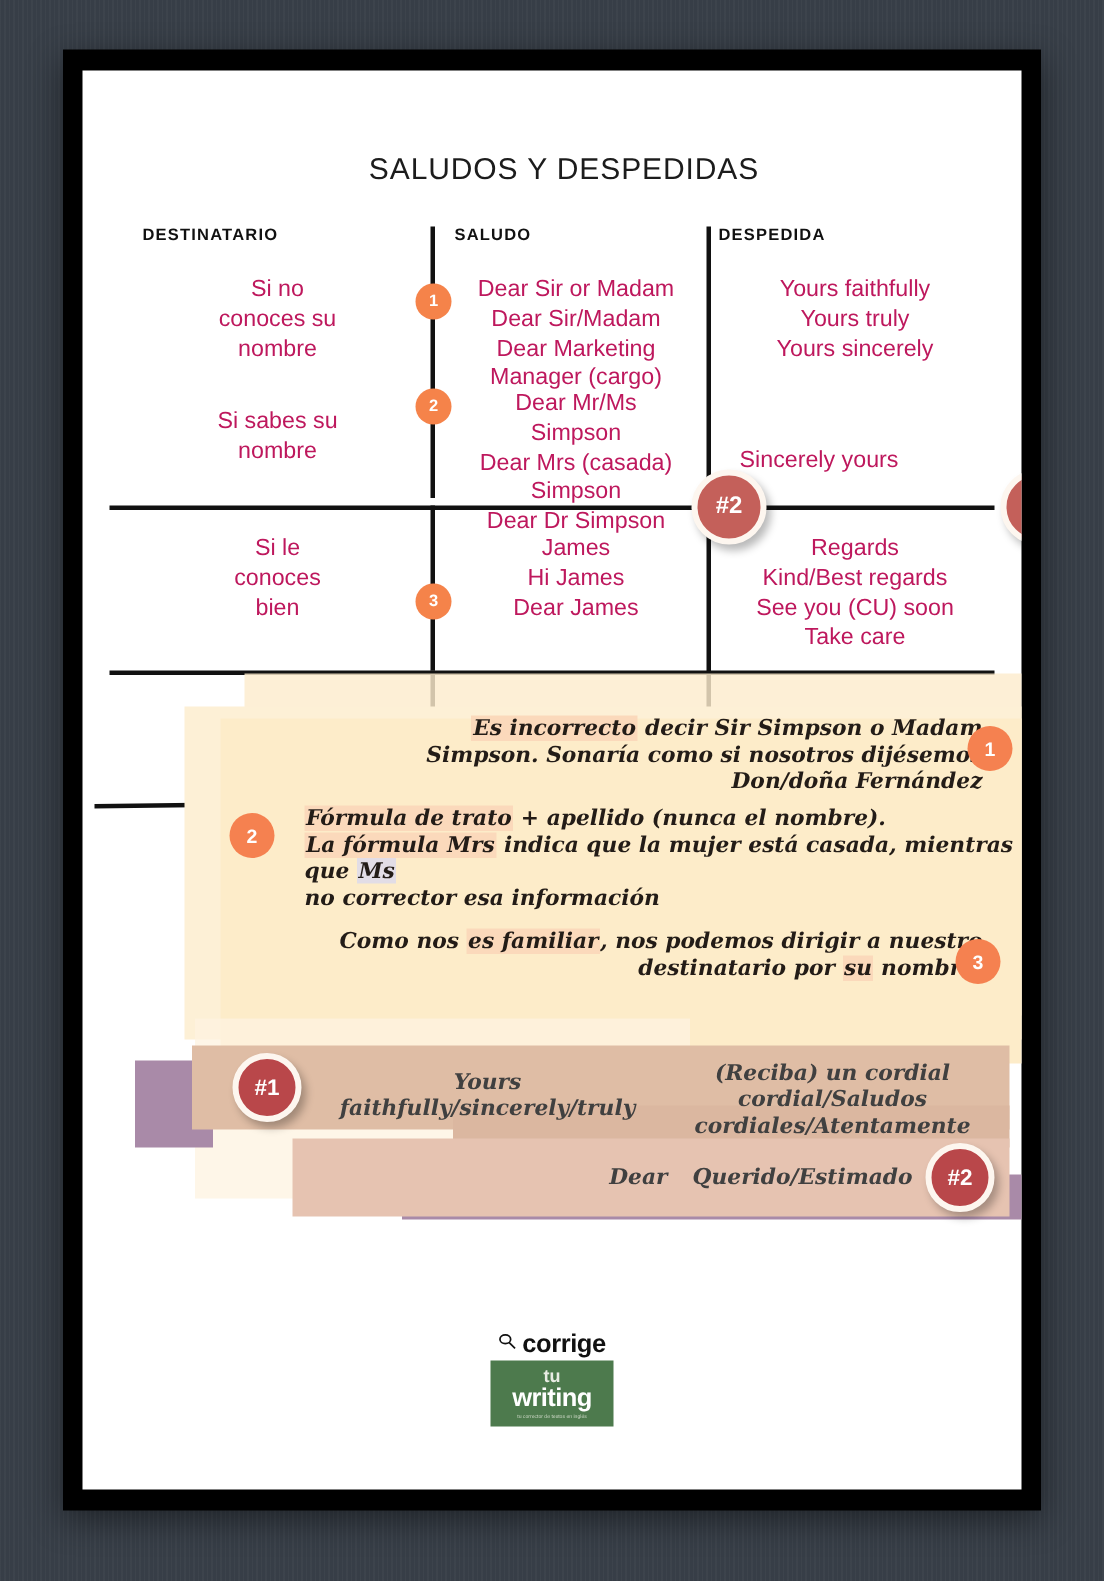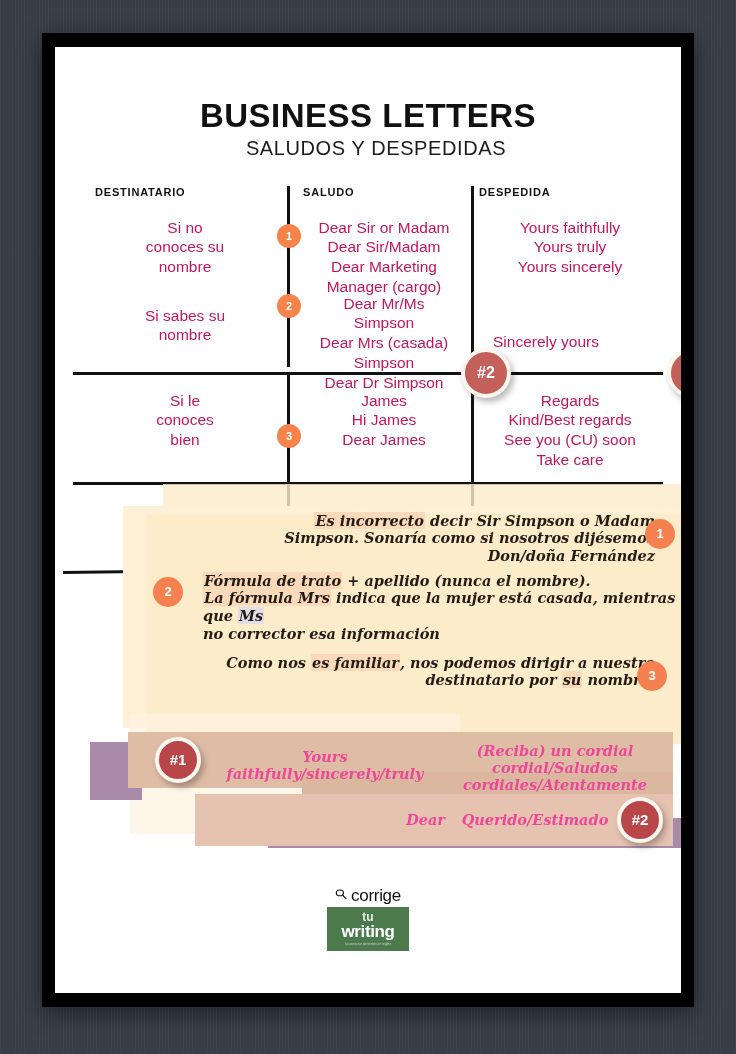--- a/index.html
+++ b/index.html
@@ -166,60 +166,59 @@
 
   .bar { position: absolute; }
   .bar-1 { left: 73px;  top: 248px; width: 545px; height: 56px; background: #dfbda5; }
   .bar-1b{ left: 247px; top: 288px; width: 371px; height: 28px; background: #dbb7a0; }
   .bar-2 { left: 140px; top: 310px; width: 478px; height: 52px; background: #e6c3b1; }
 
   .bartext {
     position: absolute;
     font-family: "DejaVu Serif", serif;
     font-style: italic; font-weight: bold;
-    font-size: 14.5px; line-height: 1.2; color: #ec4899;
+    font-size: 14.5px; line-height: 1.2; color: #404040;
   }
   .bt-en1 { left: 160px; top: 264px; width: 220px; text-align: center; }
   .bt-es1 { left: 380px; top: 258px; width: 240px; text-align: center; }
   .bt-en2 { left: 300px; top: 327px; width: 90px;  text-align: right; }
   .bt-es2 { left: 400px; top: 327px; width: 160px; text-align: center; }
 
   .badge.bar-badge {
     width: 46px; height: 46px; font-size: 15px;
     background: #b9474a;
   }
   .bb1 { left: 100px; top: 253px; }
   .bb2 { left: 562px; top: 313px; }
 
   
   .logo {
     position: absolute; left: 0; right: 0; bottom: 42px;
     display: flex; flex-direction: column; align-items: center;
   }
   .logo-top {
     display: flex; align-items: center; gap: 3px;
-    font-size: 17px; font-weight: normal; color: #111;
+    font-size: 17px; font-weight: bold; color: #111;
     letter-spacing: -0.3px; margin-bottom: 1px;
   }
   .logo-box {
     background: #4d7a4d; width: 82px; padding: 4px 8px 5px;
     display: flex; flex-direction: column; align-items: center;
   }
   .logo-tu { color: #e9ece4; font-size: 12px; font-weight: bold; line-height: 1; }
   .logo-writing { color: #ffffff; font-size: 17px; font-weight: bold; line-height: 1.05; letter-spacing: -0.4px; }
   .logo-tag { color: #cdd8c6; font-size: 3.4px; line-height: 1.3; margin-top: 1px; text-align: center; }
 </style>
 </head>
 <body>
 
 <div class="frame">
   <div class="page">
 
     <div class="header">
-      <div class="title">BUSINESS LETTERS</div>
       <div class="subtitle">SALUDOS Y DESPEDIDAS</div>
     </div>
 
     <div class="table-wrap">
 
       <div class="vline v1"></div>
       <div class="vline v2"></div>
       <div class="vline left-lower"></div>
       <div class="vline c2a"></div>
       <div class="vline c2b"></div>

